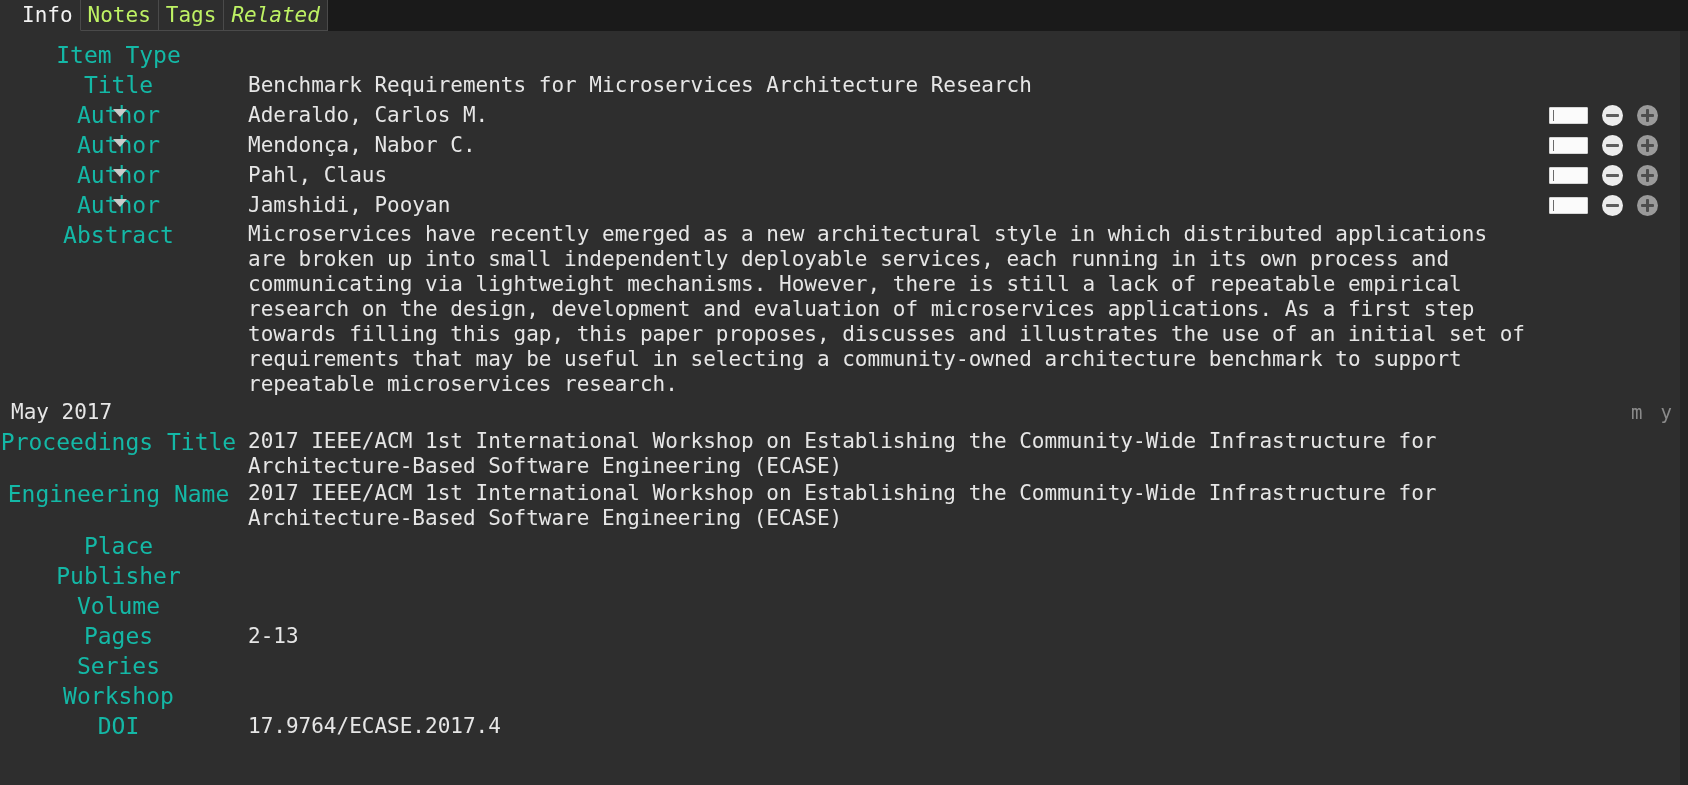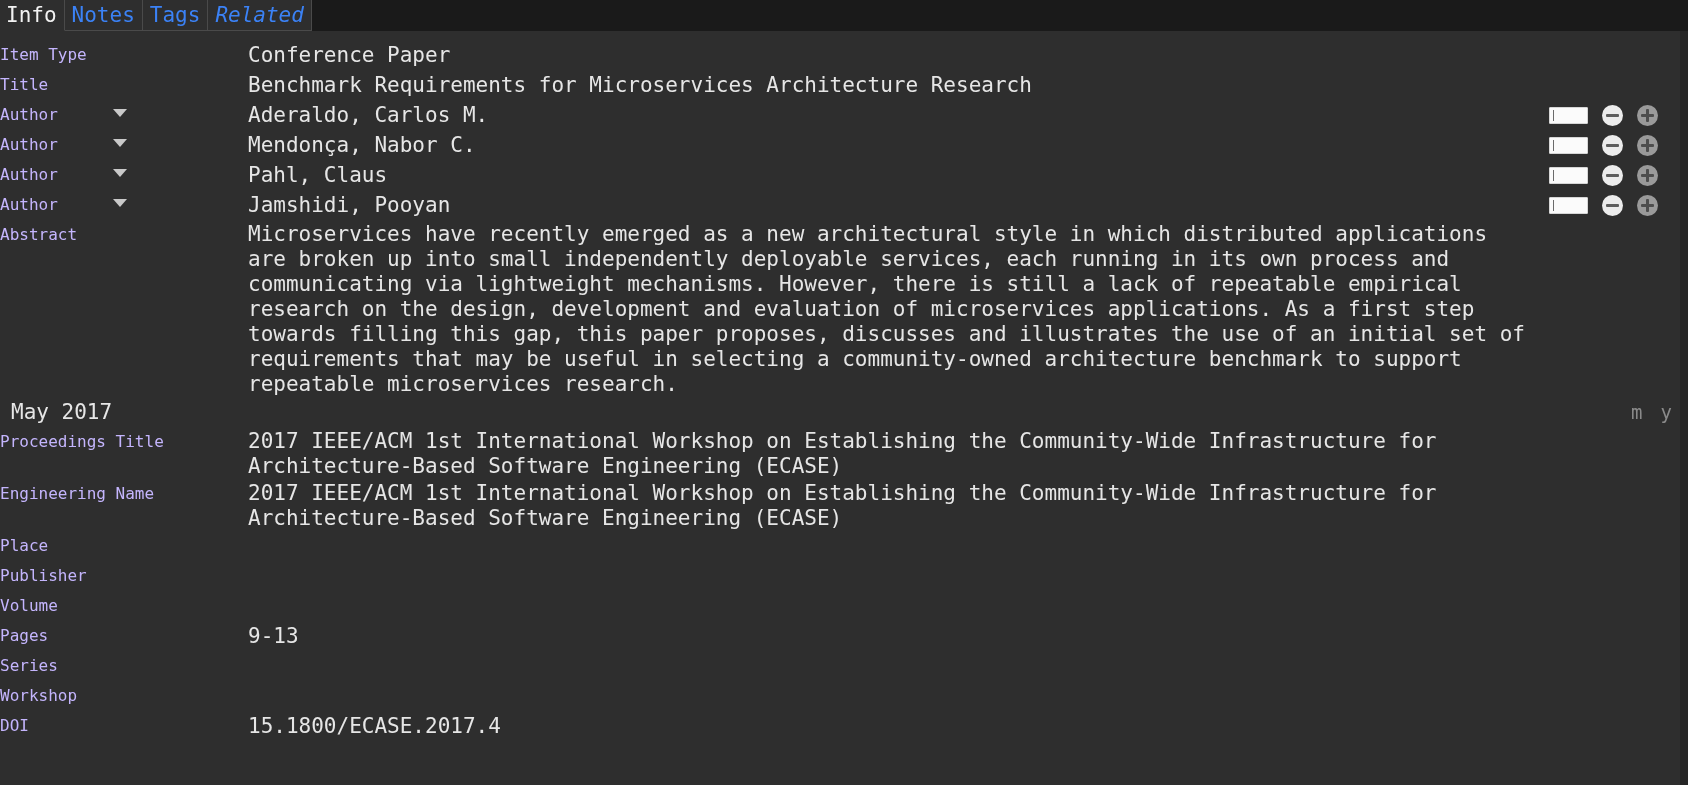--- a/index.html
+++ b/index.html
@@ -31,29 +31,29 @@
     align-items: stretch;
     background: #2e2e2e;
     height: 31px;
   }
   .tab {
     display: flex;
     align-items: center;
     padding: 0 7px 0 7px;
     font-size: 21px;
     line-height: 1;
-    color: #3b82f6;
+    color: #bef264;
     background: #2e2e2e;
     box-sizing: border-box;
     border-right: 1px solid #4a4a4a;
     border-bottom: 1px solid #4a4a4a;
     white-space: nowrap;
     cursor: default;
   }
-  .tab:first-child { border-left: none; padding-left: 6px; }
+  .tab:first-child { border-left: none; padding-left: 22px; }
   .tab.selected {
     border-bottom: 1px solid transparent;
     color: #f2f2f2;
   }
   .tab.last { border-right: 1px solid #4a4a4a; font-style: italic; }
 
   
   .pane {
     position: absolute;
     left: 0;
@@ -91,24 +91,24 @@
     width: 0;
     height: 0;
     border-left: 7px solid transparent;
     border-right: 7px solid transparent;
     border-top: 8px solid #c9c9c9;
   }
 
   .label {
     width: 237px;
     min-width: 237px;
-    text-align: left;
-    font-size: 16px;
+    text-align: center;
+    font-size: 23px;
     line-height: 30px;
-    color: #c4b5fd;
+    color: #14b8a6;
     white-space: nowrap;
     padding-right: 0;
     box-sizing: border-box;
   }
 
   .value {
     flex: 1;
     margin-left: 11px;
     font-size: 21px;
     line-height: 25px;
@@ -206,21 +206,20 @@
       <div class="tab last">
         <span>Related</span>
       </div>
     </div>
 </div>
 
 <div class="pane">
   <div class="rows" id="rows">
       <div class="row">
         <div class="label">Item Type</div>
-        <div class="value single">Conference Paper</div>
       </div>
       <div class="row">
         <div class="label">Title</div>
         <div class="value single">Benchmark Requirements for Microservices Architecture Research</div>
       </div>
       <div class="row">
         <div class="twisty"></div>
         <div class="label">Author</div>
         <div class="value single">Aderaldo, Carlos M.</div>
         <div class="authorctl">
@@ -305,29 +304,29 @@
       <div class="row">
         <div class="label">Publisher</div>
         <div class="value single empty"></div>
       </div>
       <div class="row">
         <div class="label">Volume</div>
         <div class="value single empty"></div>
       </div>
       <div class="row">
         <div class="label">Pages</div>
-        <div class="value single">9-13</div>
+        <div class="value single">2-13</div>
       </div>
       <div class="row">
         <div class="label">Series</div>
         <div class="value single empty"></div>
       </div>
       <div class="row">
         <div class="label">Workshop</div>
         <div class="value single empty"></div>
       </div>
       <div class="row">
         <div class="label">DOI</div>
-        <div class="value single">15.1800/ECASE.2017.4</div>
+        <div class="value single">17.9764/ECASE.2017.4</div>
       </div>
     </div>
 </div>
 <div class="scrolltrack"></div>
 
 </body></html>

